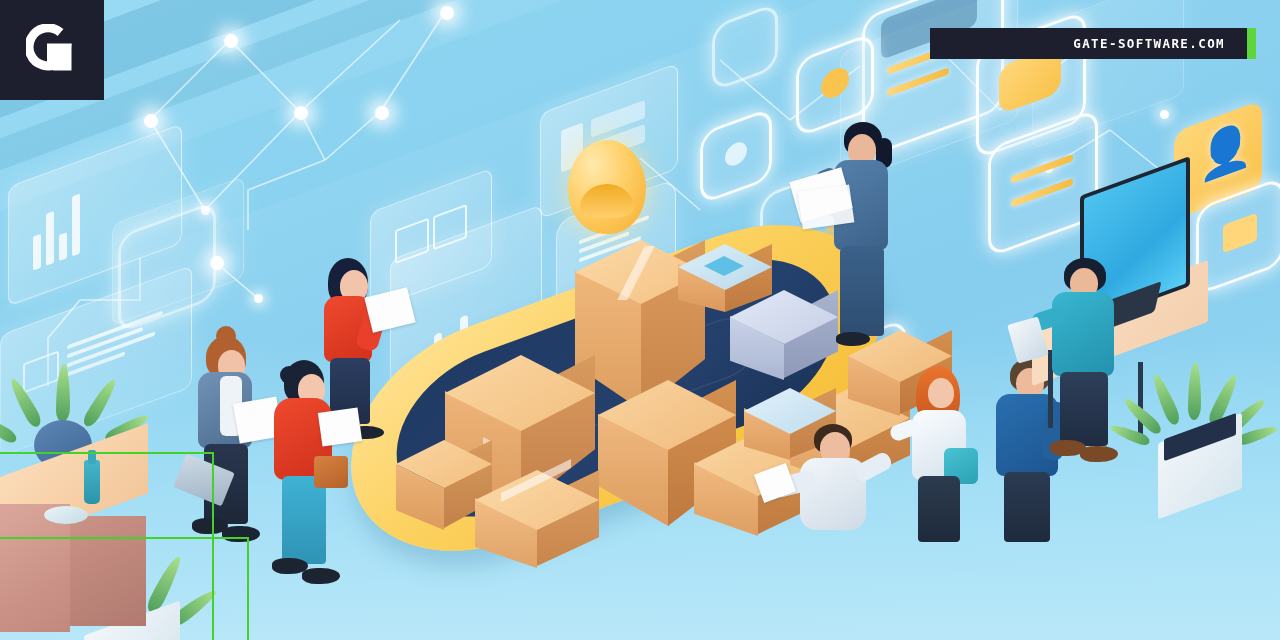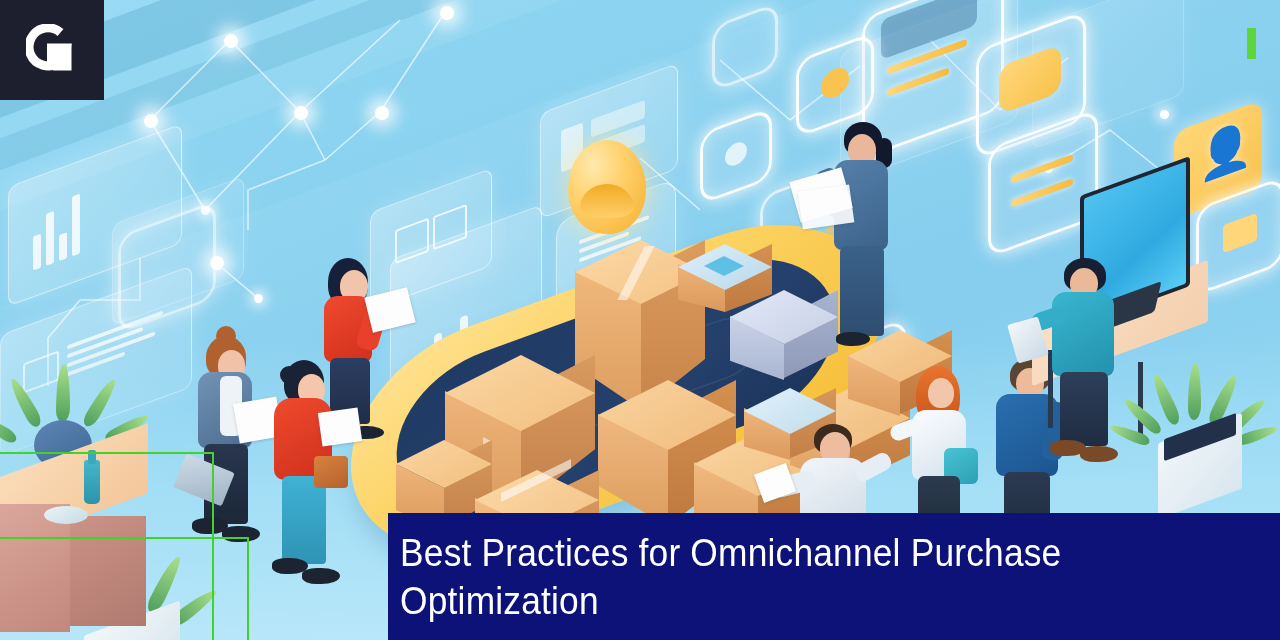--- a/index.html
+++ b/index.html
@@ -659,19 +659,19 @@
   <div class="green-frame gf1"></div>
   <div class="green-frame gf2"></div>
 
   <div class="logo-box">
     <svg width="52" height="52" viewBox="0 0 52 52">
       <path d="M34.5 8.5 A19 19 0 1 0 41 24 L41 24 L25.5 24 L25.5 33 L31.5 33 L31.5 42 L41 42 L41 24" fill="none" stroke="#ffffff" stroke-width="9" stroke-linecap="butt"></path>
       <path d="M41 22 L41 43 L32 43 L32 33.5 L25 33.5 L25 22 Z" fill="#ffffff"></path>
     </svg>
   </div>
 
+  <div class="url-bar">
+    <span>GATE-SOFTWARE.COM</span>
+  </div>
   <div class="url-accent"></div>
 
-  <div class="title-panel">
-    <h1>Best Practices for Omnichannel Purchase Optimization</h1>
-  </div>
 
 </div>
 
 </body></html>

